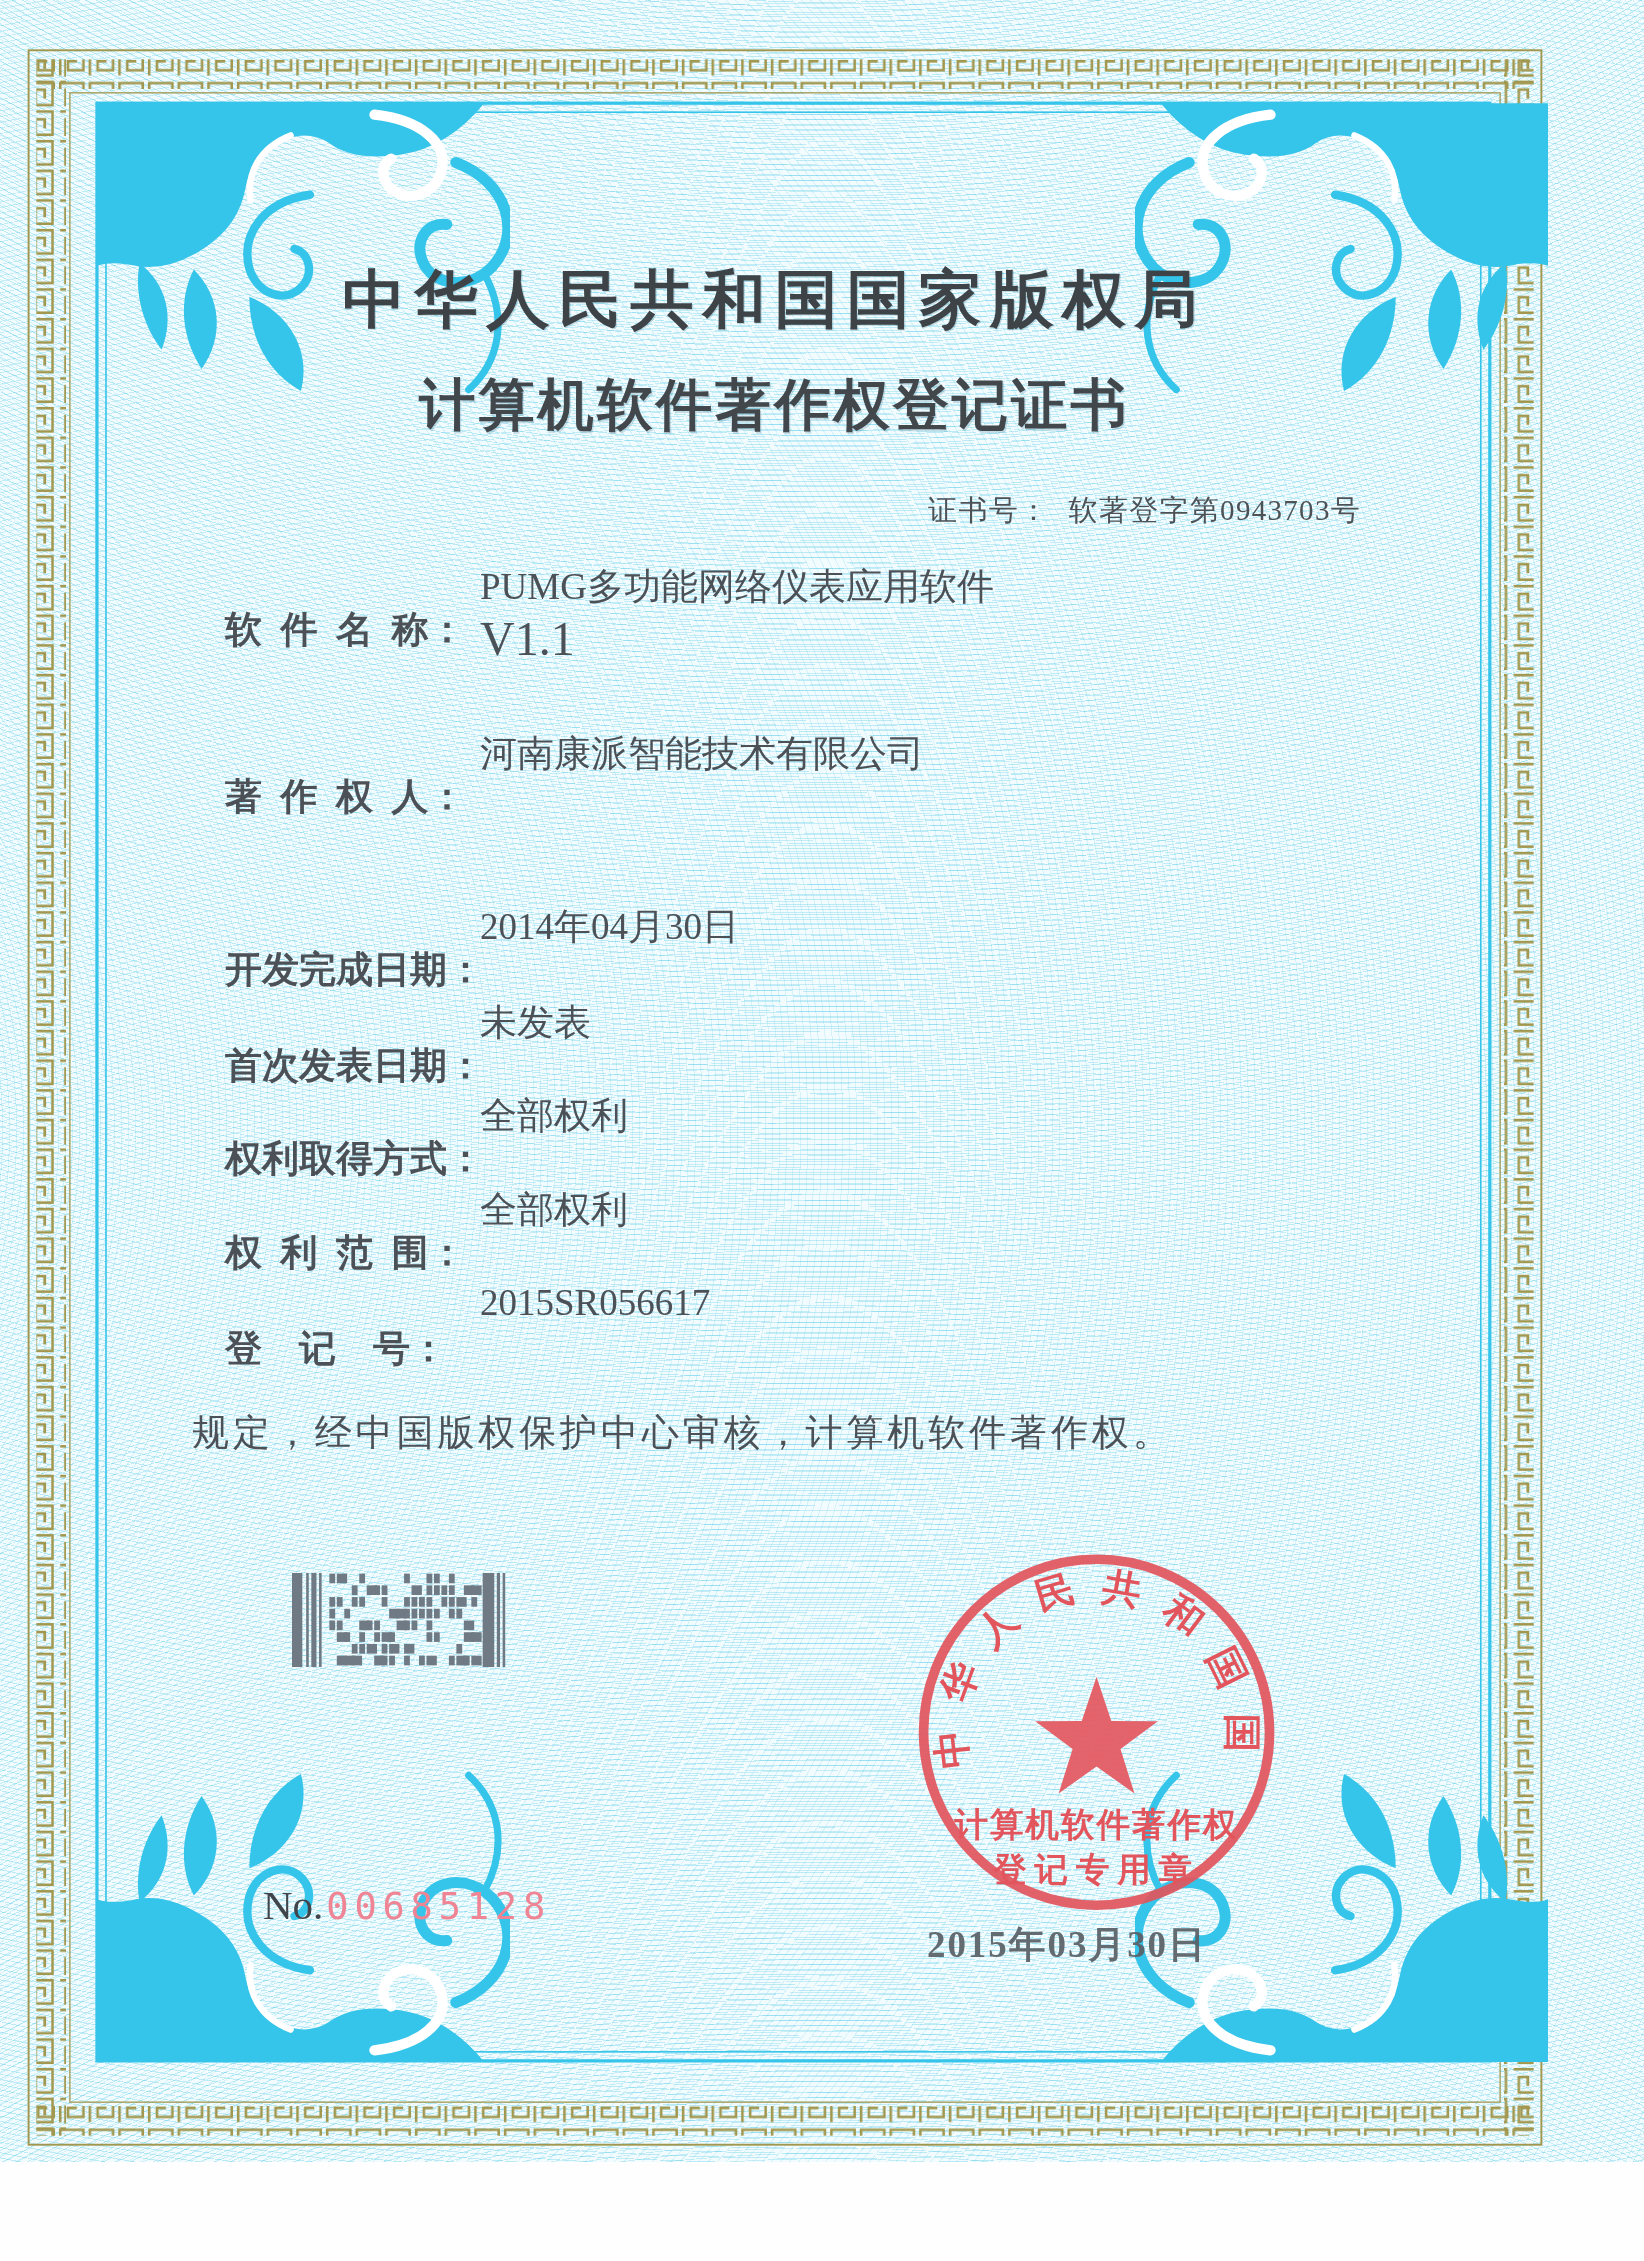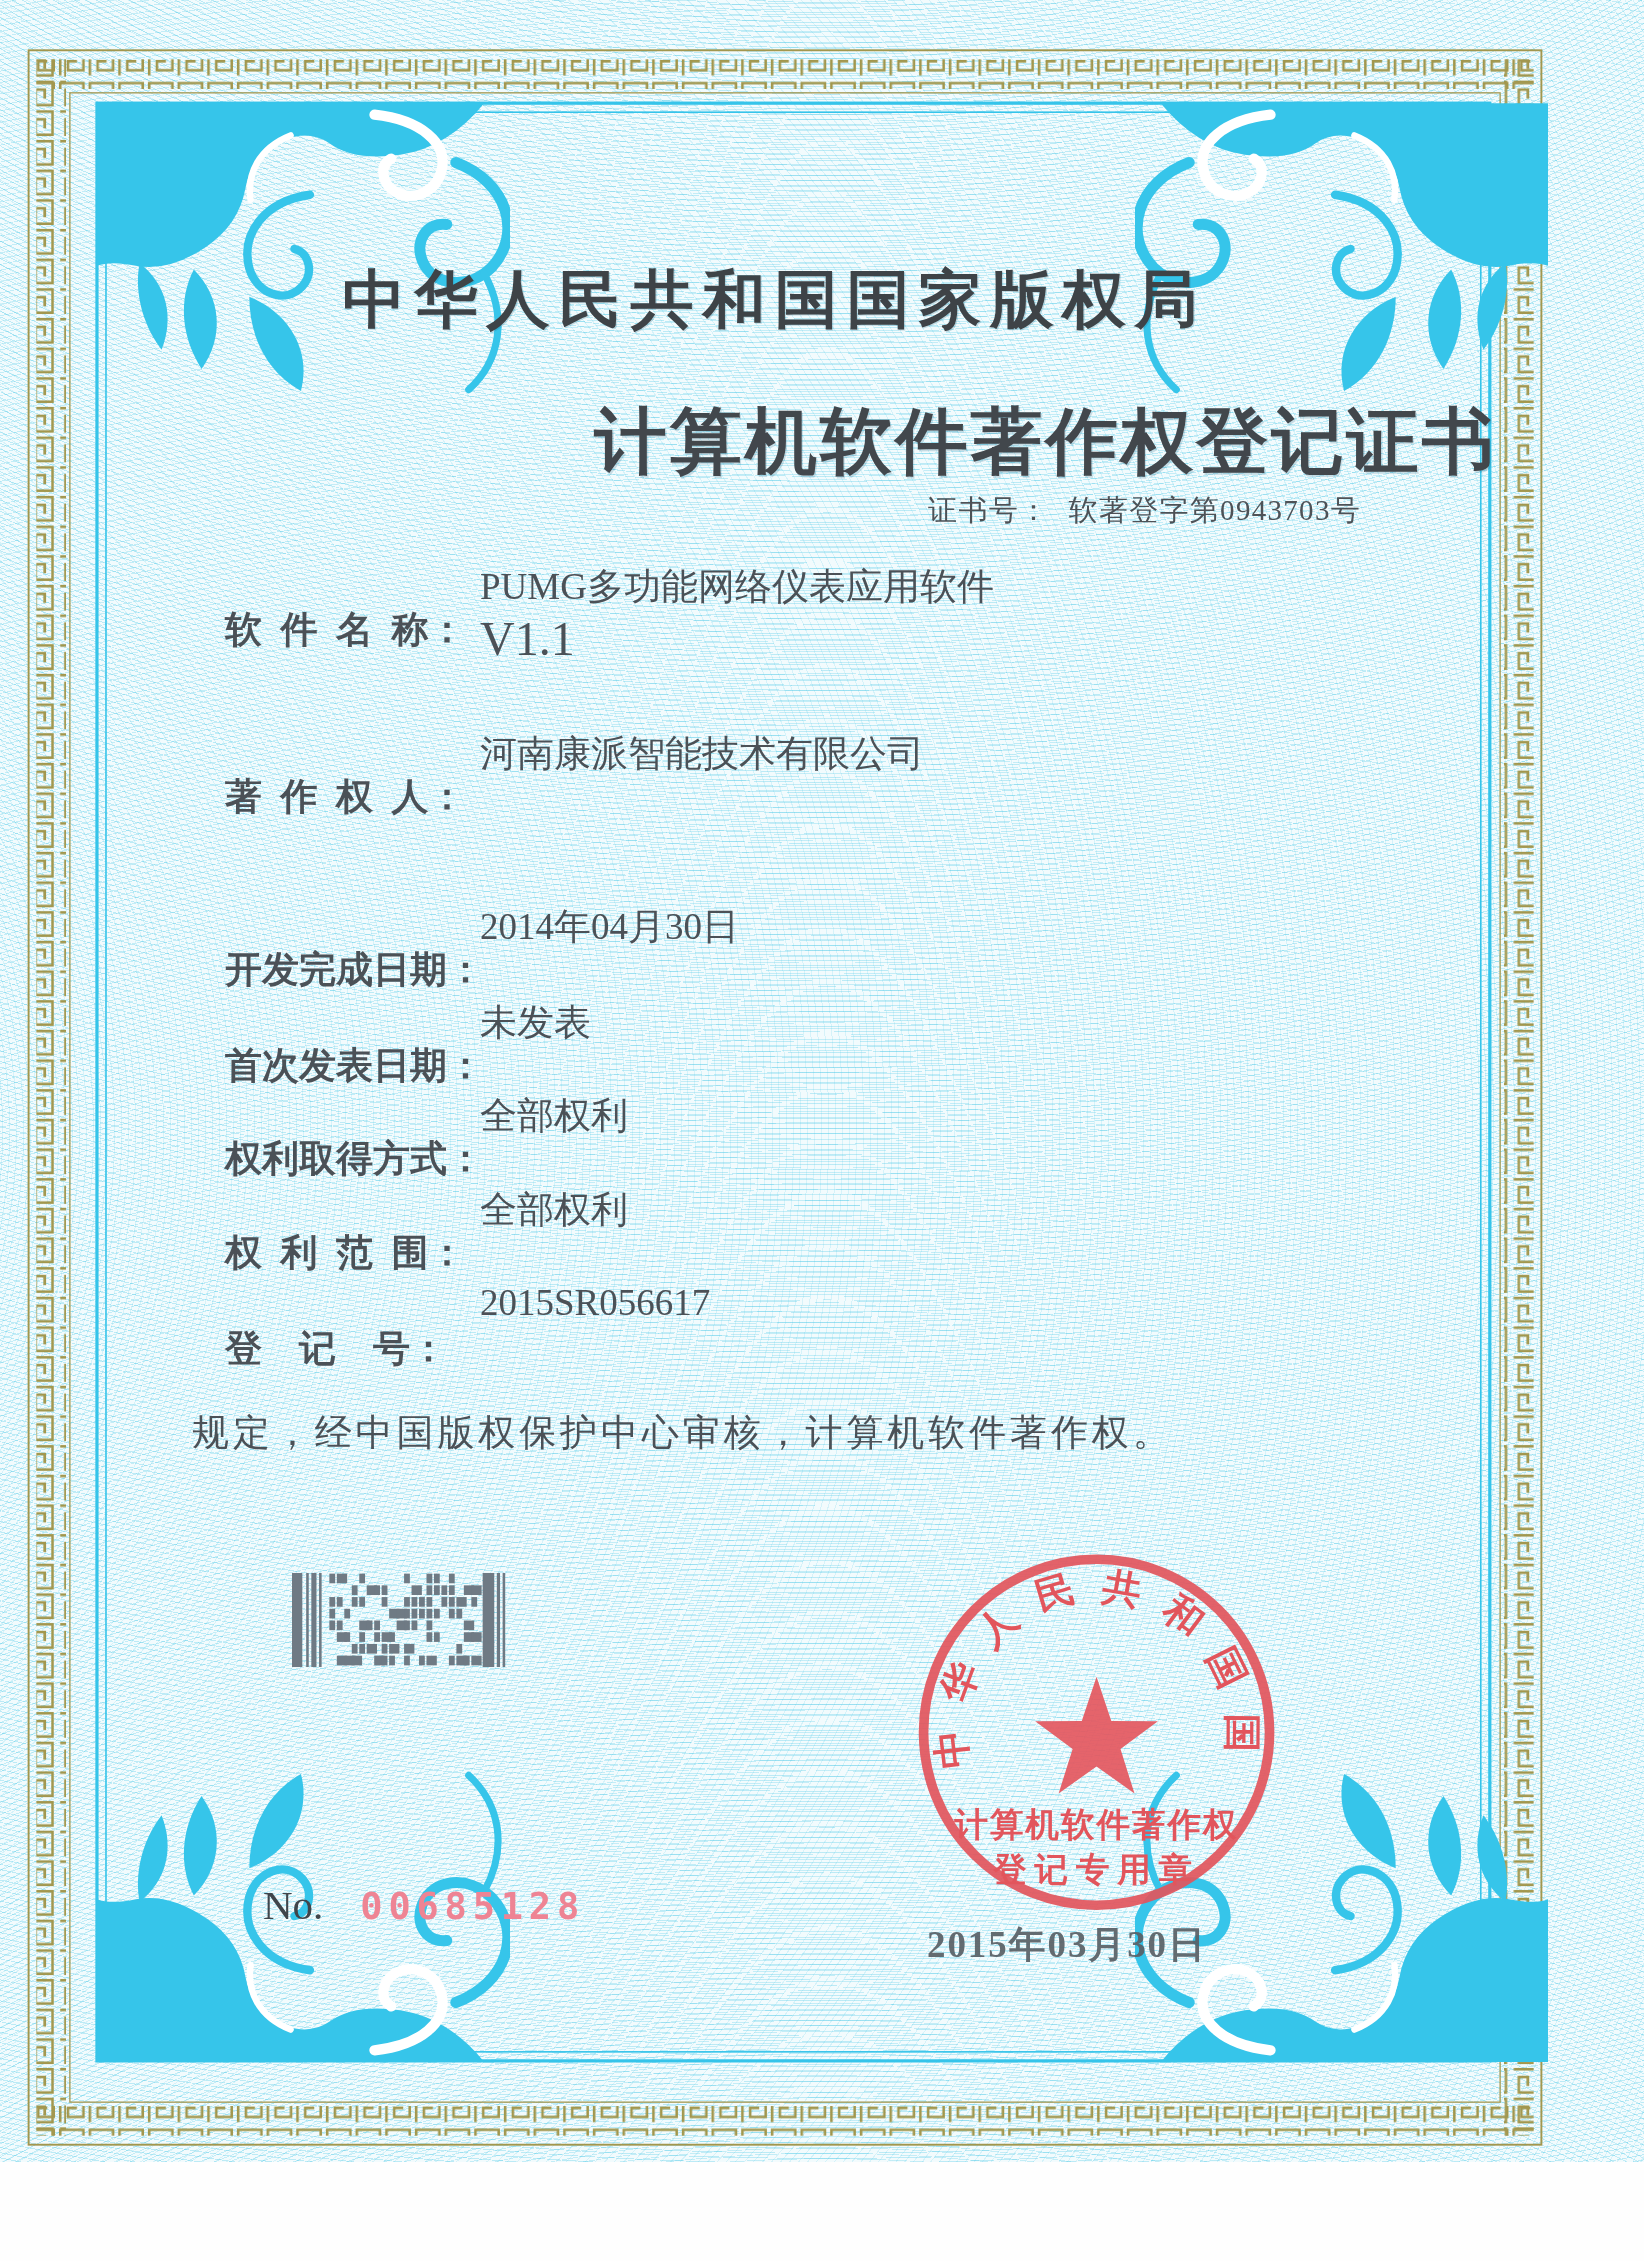--- a/index.html
+++ b/index.html
@@ -10,38 +10,38 @@
       repeating-radial-gradient(140% 90% at 50% -45%, rgba(62,196,229,.30) 0 1px, transparent 1px 5.8px),
       repeating-radial-gradient(150% 95% at 50% 145%, rgba(62,196,229,.26) 0 1px, transparent 1px 6.4px),
       repeating-radial-gradient(190% 130% at -35% 50%, rgba(62,196,229,.16) 0 1px, transparent 1px 7px);
     font-family:"Liberation Serif", serif; color:#4a5055;padding-left:9px;
   }
   .abs{position:absolute;}
   
   .authority{left:52px; top:257px; width:1445px; text-align:center;
     font-size:63px; font-weight:700; letter-spacing:9px; color:#3e4347;
     text-shadow:1.3px 1.3px 0 rgba(40,110,140,.25);}
-  .cert-title{left:52px; top:368px; width:1445px; text-align:right;
-    font-size:72px; font-weight:700; letter-spacing:3.2px; color:#42474c;
-    text-shadow:1.3px 1.9px 0 rgba(40,110,140,.22);margin-top:26px;}
+  .cert-title{left:52px; top:368px; width:1445px; text-align:center;
+    font-size:56px; font-weight:700; letter-spacing:3.2px; color:#42474c;
+    text-shadow:1.3px 1.9px 0 rgba(40,110,140,.22);}
   .cert-no{right:293px; top:491px; font-size:29px; color:#4d5257; letter-spacing:1.3px;}
   .cert-no .v{margin-left:19.3px;}
   
   .row{left:188px; height:45px; font-size:37px; color:#4b5157; white-space:pre; font-weight:500;}
   .row .lbl{white-space:pre;font-weight:bold;}
   .row .val{position:absolute; left:292px; top:0; white-space:pre;}
   .val2{left:480px; top:611px; font-size:48px; color:#4b5157;}
   
   .para{left:192px; top:1384px; width:1290px; font-size:37px; color:#4b5157;
     letter-spacing:3.9px; line-height:97px;}
   .para .l1{text-indent:75px;}
   
   .serial{left:263px; top:1881px; font-size:41px; color:#3f454b;}
   .serial .num{font-family:"DejaVu Sans Mono", monospace; font-size:37px; color:#ee8494;
-    letter-spacing:5.8px; margin-left:37px; font-weight:700;}
+    letter-spacing:5.8px; margin-left:3px; font-weight:400;}
   
   .seal-date{left:927px; top:1878px; font-size:37px; font-weight:700;
     color:#596066; letter-spacing:1.9px; opacity:.92; z-index:6;margin-top:42px;}
   
   .paper-edge{left:0; top:2162px; width:1645px; height:99px; background:#fefefe;}
   .seal-svg{z-index:5;}
 </style>
 </head>
 <body>
 

